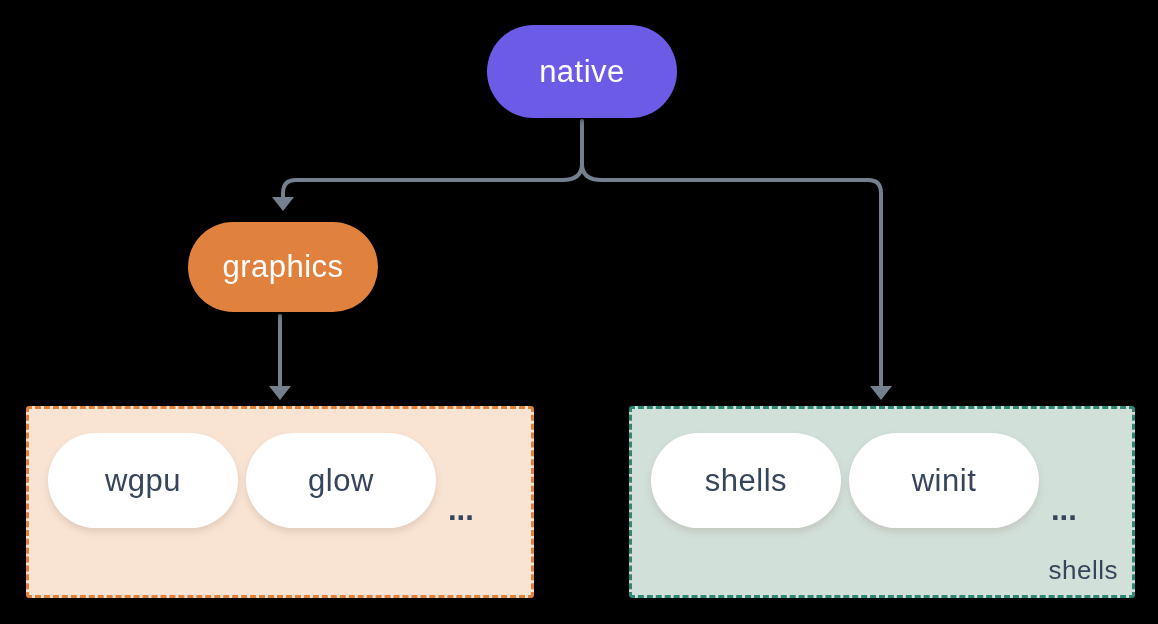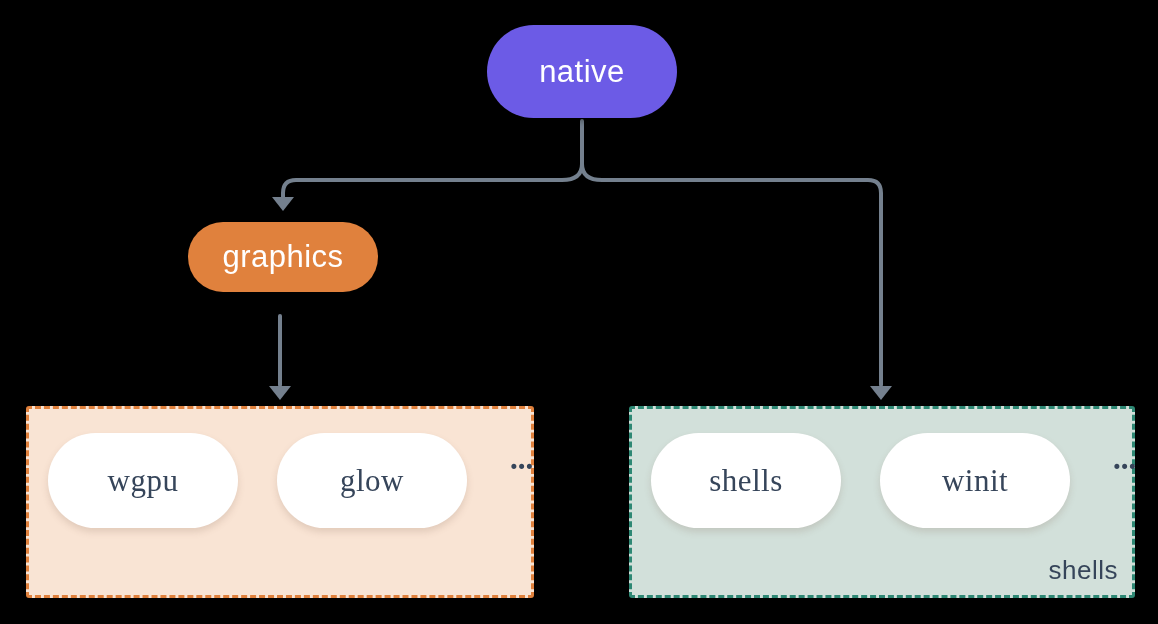--- a/index.html
+++ b/index.html
@@ -34,21 +34,21 @@
   }
   .pill.native {
     left: 487px; top: 25px;
     width: 190px; height: 93px;
     background: #6c5be6;
     color: #ffffff;
     box-shadow: 0 3px 6px rgba(0,0,0,0.35);
   }
   .pill.graphics {
     left: 188px; top: 222px;
-    width: 190px; height: 70px;
+    width: 190px; height: 90px;
     background: #e0813d;
     color: #ffffff;
     box-shadow: 0 3px 6px rgba(0,0,0,0.35);
   }
   .group-box {
     position: absolute;
     top: 406px;
     height: 192px;
     border-radius: 3px;
     box-sizing: border-box;
@@ -62,23 +62,22 @@
   .group-box.shells {
     left: 629px;
     width: 506px;
     background: #d2e0da;
     border: 3px dashed #2e8874;
   }
   .group-items {
     position: absolute;
     left: 19px; top: 24px;
     display: flex;
-    align-items: flex-start;
-    gap: 39px;
-    font-family: Liberation Serif, serif;
+    align-items: flex-end;
+    gap: 8px;
   }
   .item-pill {
     width: 190px; height: 95px;
     background: #ffffff;
     border-radius: 60px;
     display: flex;
     align-items: center;
     justify-content: center;
     font-size: 31px;
     color: #36455a;

